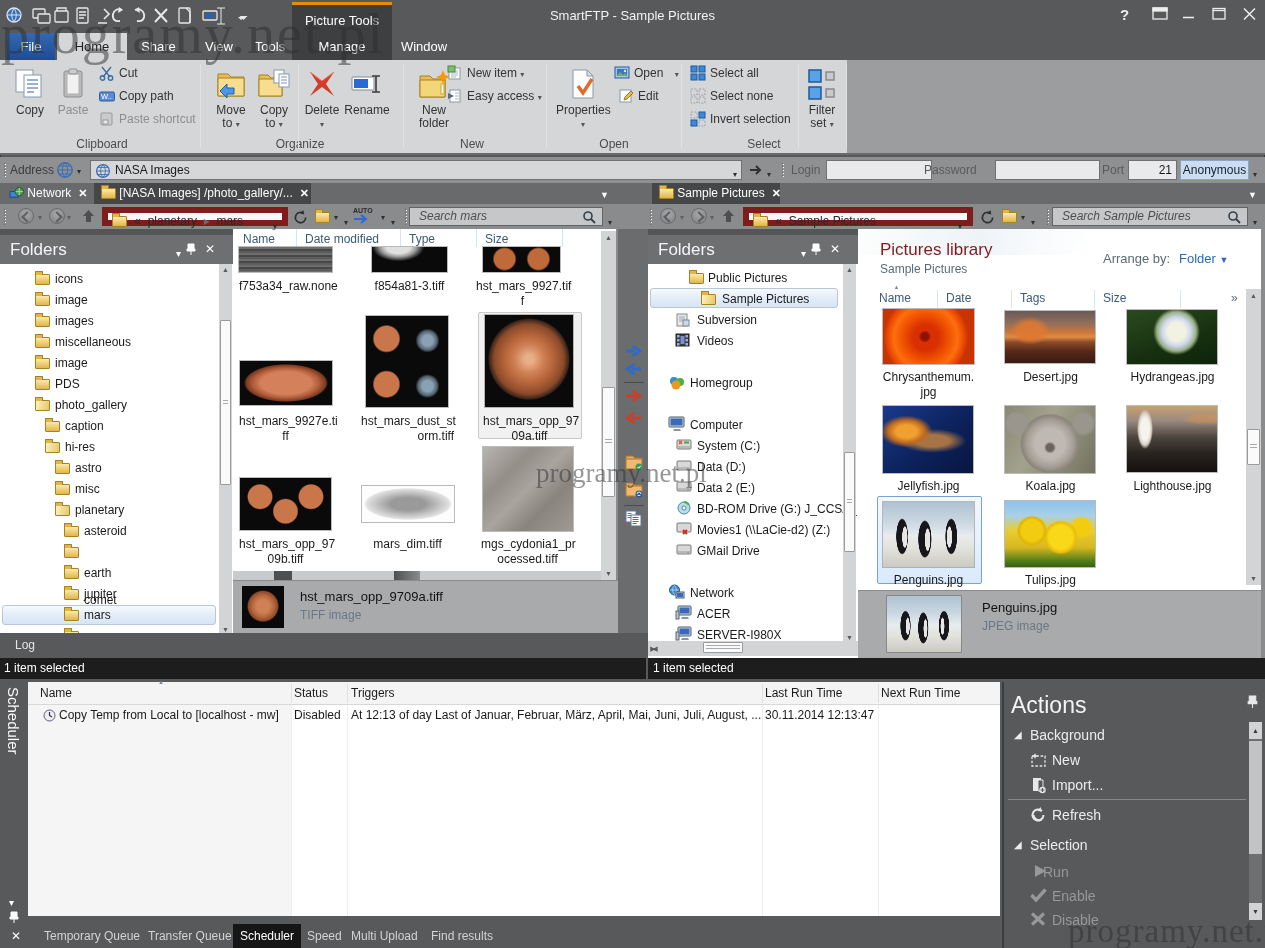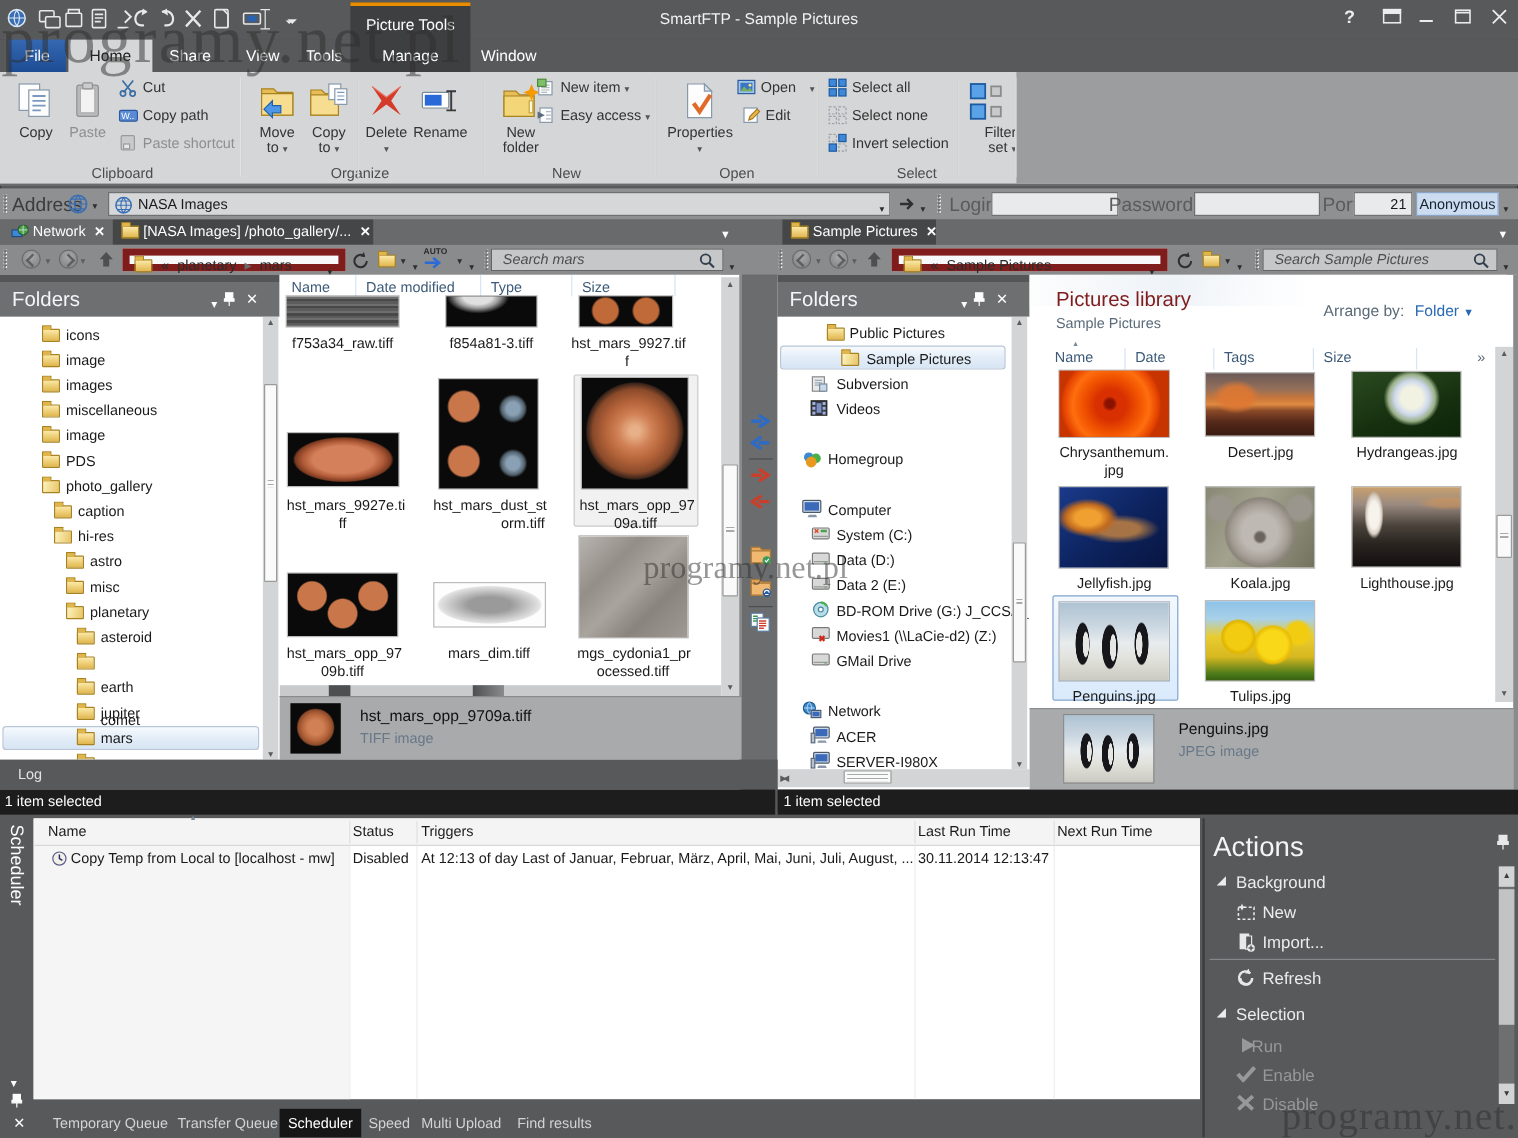--- a/index.html
+++ b/index.html
@@ -25,21 +25,21 @@
 .rlabel { position:absolute; top:77px; height:14px; font-size:12px; color:#4c4c4c; text-align:center; }
 .bigbtn { position:absolute; top:8px; width:56px; text-align:center; font-size:12px; color:#333; line-height:13px; }
 .bigbtn .ic { margin:0 auto 4px; width:34px; height:32px; position:relative; }
 .smbtn { position:absolute; height:22px; font-size:12px; color:#333; white-space:nowrap; }
 .smbtn .si { display:inline-block; width:16px; height:16px; vertical-align:-4px; margin-right:4px; position:relative; }
 .dis { color:#8d8e8f; }
 .dd { color:#555; font-size:8px; }
 
 #addr { position:absolute; left:0; top:157px; width:1265px; height:26px; background:#8f9091; }
 .grip { position:absolute; width:3px; background-image:radial-gradient(circle, #6a6a6a 35%, transparent 40%), radial-gradient(circle, #fdfdfd 35%, transparent 40%); background-size:3px 3px; background-position:0 0, 1px 1px; }
-.alabel { position:absolute; top:6px; font-size:16px; color:#3c3c3c; }
+.alabel { position:absolute; top:6px; font-size:12px; color:#3c3c3c; }
 .afield { position:absolute; top:3px; height:20px; background:#d6d7d8; border:1px solid #707172; font-size:12px; color:#1a1a1a; line-height:18px; }
 .tbtn { position:absolute; }
 
 #ptabs { position:absolute; left:0; top:183px; width:1265px; height:21px; background:#696a6b; }
 .ptab { position:absolute; top:0; height:21px; line-height:21px; color:#fdfdfd; font-size:12px; white-space:nowrap; }
 .ptab.sel { background:#454647; }
 .ptab .x { color:#fdfdfd; font-size:11px; font-weight:bold; margin-left:7px; }
 
 #ptools { position:absolute; left:0; top:204px; width:1265px; height:25px; background:#8a8b8c; }
 .navcirc { position:absolute; top:4px; width:16px; height:16px; border-radius:50%; background:radial-gradient(circle at 50% 35%, #a8a9aa, #7e7f80); border:1px solid #6a6b6c; }
@@ -278,21 +278,21 @@
           </svg></span>Select none</div>
     <div class="smbtn" style="left:690px;top:51px;"><span class="si"><svg width="16" height="16" viewBox="0 0 16 16">
             <rect x="1" y="1" width="6" height="6" fill="none" stroke="#9aa0a6" stroke-dasharray="2 1.4"></rect>
             <rect x="9" y="1" width="6" height="6" fill="#3f87d8" stroke="#1d5aa0"></rect>
             <rect x="1" y="9" width="6" height="6" fill="#3f87d8" stroke="#1d5aa0"></rect>
             <rect x="9" y="9" width="6" height="6" fill="none" stroke="#9aa0a6" stroke-dasharray="2 1.4"></rect>
           </svg></span>Invert selection</div>
     <div class="rlabel" style="left:714px;width:100px;">Select</div>
     <div class="rsep" style="left:798px;"></div>
 
-    <div class="bigbtn" style="left:797px;width:50px;text-align:right;">
+    <div class="bigbtn" style="left:797px;width:50px;">
       <div class="ic"><svg width="34" height="34" viewBox="0 0 34 34">
         <rect x="4" y="2" width="12" height="12" fill="#5aa2e8" stroke="#1d5aa0" stroke-width="1.5"></rect>
         <rect x="21" y="4" width="8" height="8" fill="#c9cacb" stroke="#8a8b8c" stroke-width="1.5"></rect>
         <rect x="4" y="19" width="12" height="12" fill="#5aa2e8" stroke="#1d5aa0" stroke-width="1.5"></rect>
         <rect x="21" y="21" width="8" height="8" fill="#c9cacb" stroke="#8a8b8c" stroke-width="1.5"></rect>
       </svg></div>Filter<br>set <span class="dd">▾</span></div>
     <div class="rsep" style="left:846px;"></div>
   </div>
   <div id="addr">
     <div class="grip" style="left:3px;top:5px;height:16px;"></div>
@@ -468,21 +468,21 @@
       <div class="colh" style="left:176px;top:3px;width:67px;">Type</div>
       <div class="colh" style="left:252px;top:3px;width:76px;">Size</div>
       <div class="colsep" style="left:63px;"></div>
       <div class="colsep" style="left:167px;"></div>
       <div class="colsep" style="left:243px;"></div>
       <div class="colsep" style="left:329px;"></div>
 
       <div class="th" style="left:6px;top:18px;width:93px;height:25px;background:repeating-linear-gradient(180deg,#6e6e6e 0 2px,#484848 2px 4px,#5c5c5c 4px 6px);"></div>
       <div class="th" style="left:139px;top:18px;width:75px;height:25px;background:radial-gradient(ellipse 40px 22px at 35% 0%,#e0e0e0 0 30%,#9a9a9a 45%,transparent 65%),#0a0a0a;"></div>
       <div class="th" style="left:250px;top:18px;width:77px;height:25px;background:radial-gradient(circle 12px at 28% 48%,#c06a3a 0 85%,transparent 100%),radial-gradient(circle 12px at 72% 48%,#c06a3a 0 85%,transparent 100%),#0a0a0a;"></div>
-      <div class="flabel" style="left:6px;top:50px;width:93px;">f753a34_raw.tiff</div>
+      <div class="flabel" style="left:6px;top:50px;width:93px;">f753a34_raw.none</div>
       <div class="flabel" style="left:130px;top:50px;width:93px;">f854a81-3.tiff</div>
       <div class="flabel" style="left:243px;top:50px;width:93px;">hst_mars_9927.tif<br>f</div>
 
       <div class="th" style="left:7px;top:132px;width:92px;height:44px;background:radial-gradient(ellipse 42px 19px at 50% 50%,#d4805a 0 60%,#b05a38 80%,#7a3a20 95%,transparent 100%),#0a0a0a;"></div>
       <div class="th" style="left:133px;top:87px;width:82px;height:91px;background:radial-gradient(circle 14px at 25% 25%,#c8764a 0 88%,transparent 100%),radial-gradient(circle 12px at 75% 27%,#8aa0b4 0 45%,#52626e 80%,transparent 100%),radial-gradient(circle 14px at 25% 75%,#c8764a 0 88%,transparent 100%),radial-gradient(circle 12px at 75% 77%,#8aa0b4 0 45%,#52626e 80%,transparent 100%),#0a0a0a;"></div>
       <div class="selbox" style="left:245px;top:83px;width:104px;height:127px;background:#f1f1f1;border-color:#c9c9c9;"></div>
       <div class="th" style="left:252px;top:86px;width:88px;height:92px;background:radial-gradient(circle 41px at 50% 48%,#e8b088 0 10%,#d08055 35%,#b5643a 60%,#8a4a2a 85%,#3a241a 97%,transparent 100%),#0a0a0a;"></div>
       <div class="flabel" style="left:6px;top:185px;width:93px;">hst_mars_9927e.ti<br>ff</div>
       <div class="flabel" style="left:128px;top:185px;width:93px;text-align:right;">hst_mars_dust_st<br>orm.tiff</div>
       <div class="flabel" style="left:250px;top:185px;width:93px;">hst_mars_opp_97<br>09a.tiff</div>

